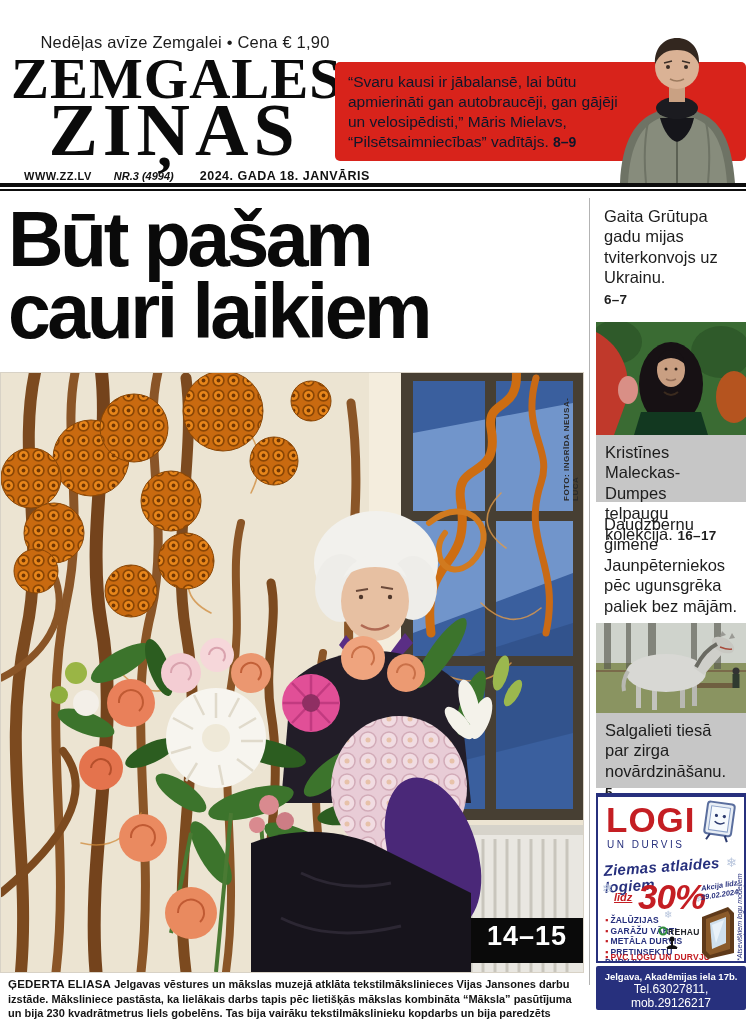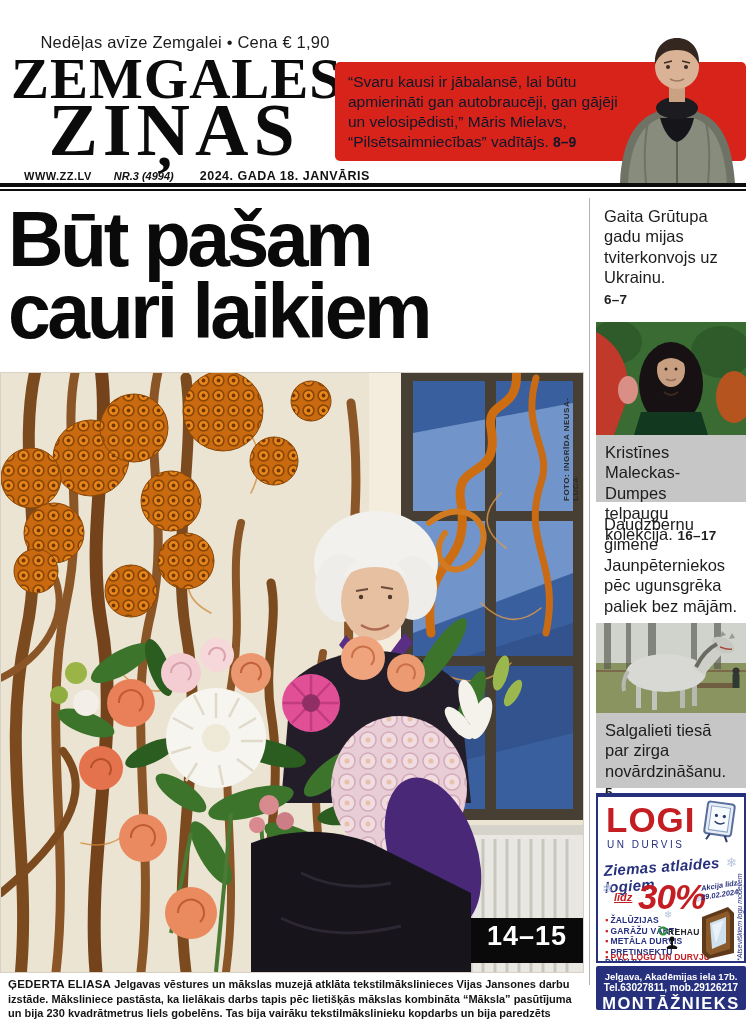--- a/index.html
+++ b/index.html
@@ -48,21 +48,21 @@
   .ad-disc{color:var(--ad-red);font-style:italic;font-weight:700;font-size:35px;letter-spacing:-1px;}
   .ad-valid{color:var(--ad-blue);font-weight:700;font-style:italic;font-size:7.5px;transform:rotate(-9deg);text-align:center;line-height:1.25;}
   .ad-li{color:var(--ad-blue);font-weight:700;font-size:8.5px;line-height:10.5px;letter-spacing:.2px;}
   .ad-li .dot{color:var(--ad-red);margin-right:2px;font-size:9px;}
   .ad-li.red{color:var(--ad-red);}
   .brand{font-size:8.5px;font-weight:700;color:#23262b;letter-spacing:.3px;}
   .footnote{color:var(--ad-blue);font-style:italic;font-size:7px;writing-mode:vertical-rl;transform:rotate(180deg);}
   .snow{color:#b9c6dd;font-size:13px;}
   .addrbox{background:var(--ad-blue);color:#fff;text-align:center;border-radius:2px;}
   .addr1{font-size:9.5px;font-weight:700;padding-top:5px;}
-  .addr2{font-size:10px;font-weight:700;}
+  .addr2{font-size:12px;font-weight:400;}
   .company{font-size:16.5px;font-weight:700;letter-spacing:1.5px;padding-top:1px;}
 </style>
 </head>
 <body>
 
 <div class="page">
 
   <div class="abs tagline" style="top:33px;left:40px;width:290px;">Nedēļas avīze Zemgalei  •  Cena € 1,90</div>
   <div class="abs masthead" style="top:54px;left:11px;width:326px;">
     <div class="m1">ZEMGALES</div>

